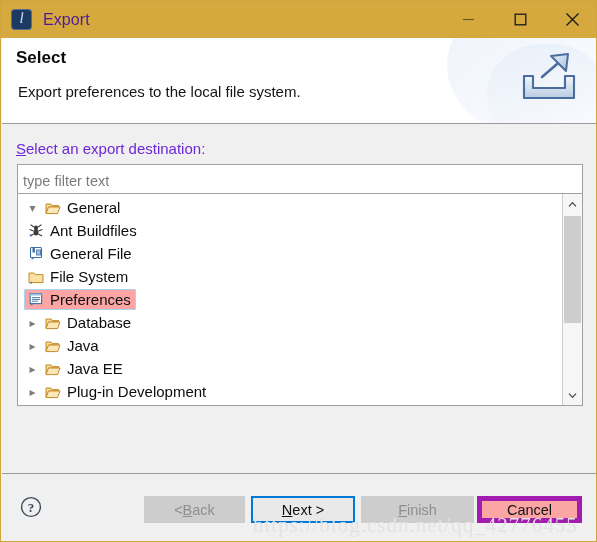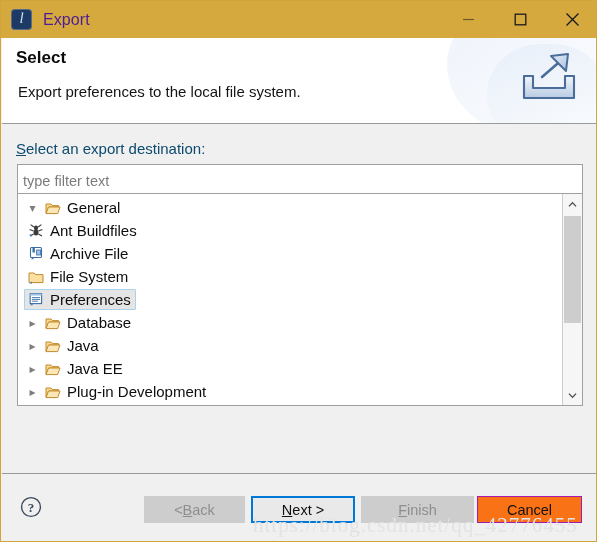--- a/index.html
+++ b/index.html
@@ -129,21 +129,21 @@
     position: absolute;
     left: 1px; top: 123px;
     width: 595px;
     height: 349px;
     background: #f0f0f0;
   }
   .field-label {
     position: absolute;
     left: 14px; top: 16px;
     font-size: 15px;
-    color: #0c4a6e;
+    color: #6d28d9;
   }
   .mn { text-decoration: underline; }
 
   .filter-input {
     position: absolute;
     left: 15px; top: 40px;
     width: 566px;
     height: 24px;
     box-sizing: border-box;
     border: 1px solid #a0a0a0;
@@ -192,21 +192,21 @@
   }
   .tree-row .ticon {
     width: 20px;
     flex: none;
     display: flex;
     align-items: center;
     justify-content: center;
   }
   .tree-row .tlabel { margin-left: 4px; }
   .tree-row.selected .sel-wrap {
-    background: #e5e5e5;
+    background: #fca5a5;
     border: 1px solid #a9d3ef;
     border-radius: 1px;
   }
   .sel-wrap {
     display: inline-flex;
     align-items: center;
     height: 21px;
     padding: 0 4px 0 1px;
     box-sizing: border-box;
     border: 1px solid transparent;
@@ -272,22 +272,22 @@
     align-items: center;
     justify-content: center;
     padding: 0;
   }
   .btn.disabled { color: #8e8e8e; }
   .btn.default {
     background: #e9e9e9;
     border: 2px solid #0078d7;
   }
   .btn.normal {
-    background: #f97316;
-    border: 1px solid #a21caf;
+    background: #fca5a5;
+    border: 5px solid #a21caf;
   }
   #back-button  { left: 142px; width: 101px; }
   #next-button  { left: 249px; width: 104px; }
   #finish-button{ left: 359px; width: 113px; }
   #cancel-button{ left: 475px; width: 105px; }
 
   .watermark {
     position: absolute;
     left: 252px; top: 512px;
     font-family: "Liberation Serif", serif;
@@ -392,21 +392,21 @@
         <div class="tree-row indent">
           <div class="sel-wrap">
             <span class="ticon">
               <svg width="16" height="15" viewBox="0 0 16 15">
                   <rect x="2.5" y="1.5" width="11" height="10" rx="1" fill="#ffffff" stroke="#3b6ea5" stroke-width="1.1"></rect>
                   <rect x="4.5" y="1.5" width="2.4" height="5" fill="#3b6ea5"></rect>
                   <rect x="8.6" y="4" width="4" height="5" fill="#9dc3e6" stroke="#3b6ea5" stroke-width=".8"></rect>
                   <path d="M5.5 11 l0 2.2 l-2.6 0 z" fill="#3b76c4"></path>
                 </svg>
             </span>
-            <span class="tlabel">Archive File</span>
+            <span class="tlabel">General File</span>
           </div>
         </div>
 
         <div class="tree-row indent">
           <div class="sel-wrap">
             <span class="ticon">
               <svg width="16" height="14" viewBox="0 0 16 14">
                   <path d="M1 3 h5 l1.4 1.6 h7.6 v8 H1 z" fill="#fbe0a2" stroke="#c08b2e" stroke-width="1" stroke-linejoin="round"></path>
                   <path d="M4 11.5 l0 2 l-2.6 0 z" fill="#3b76c4"></path>
                 </svg>

